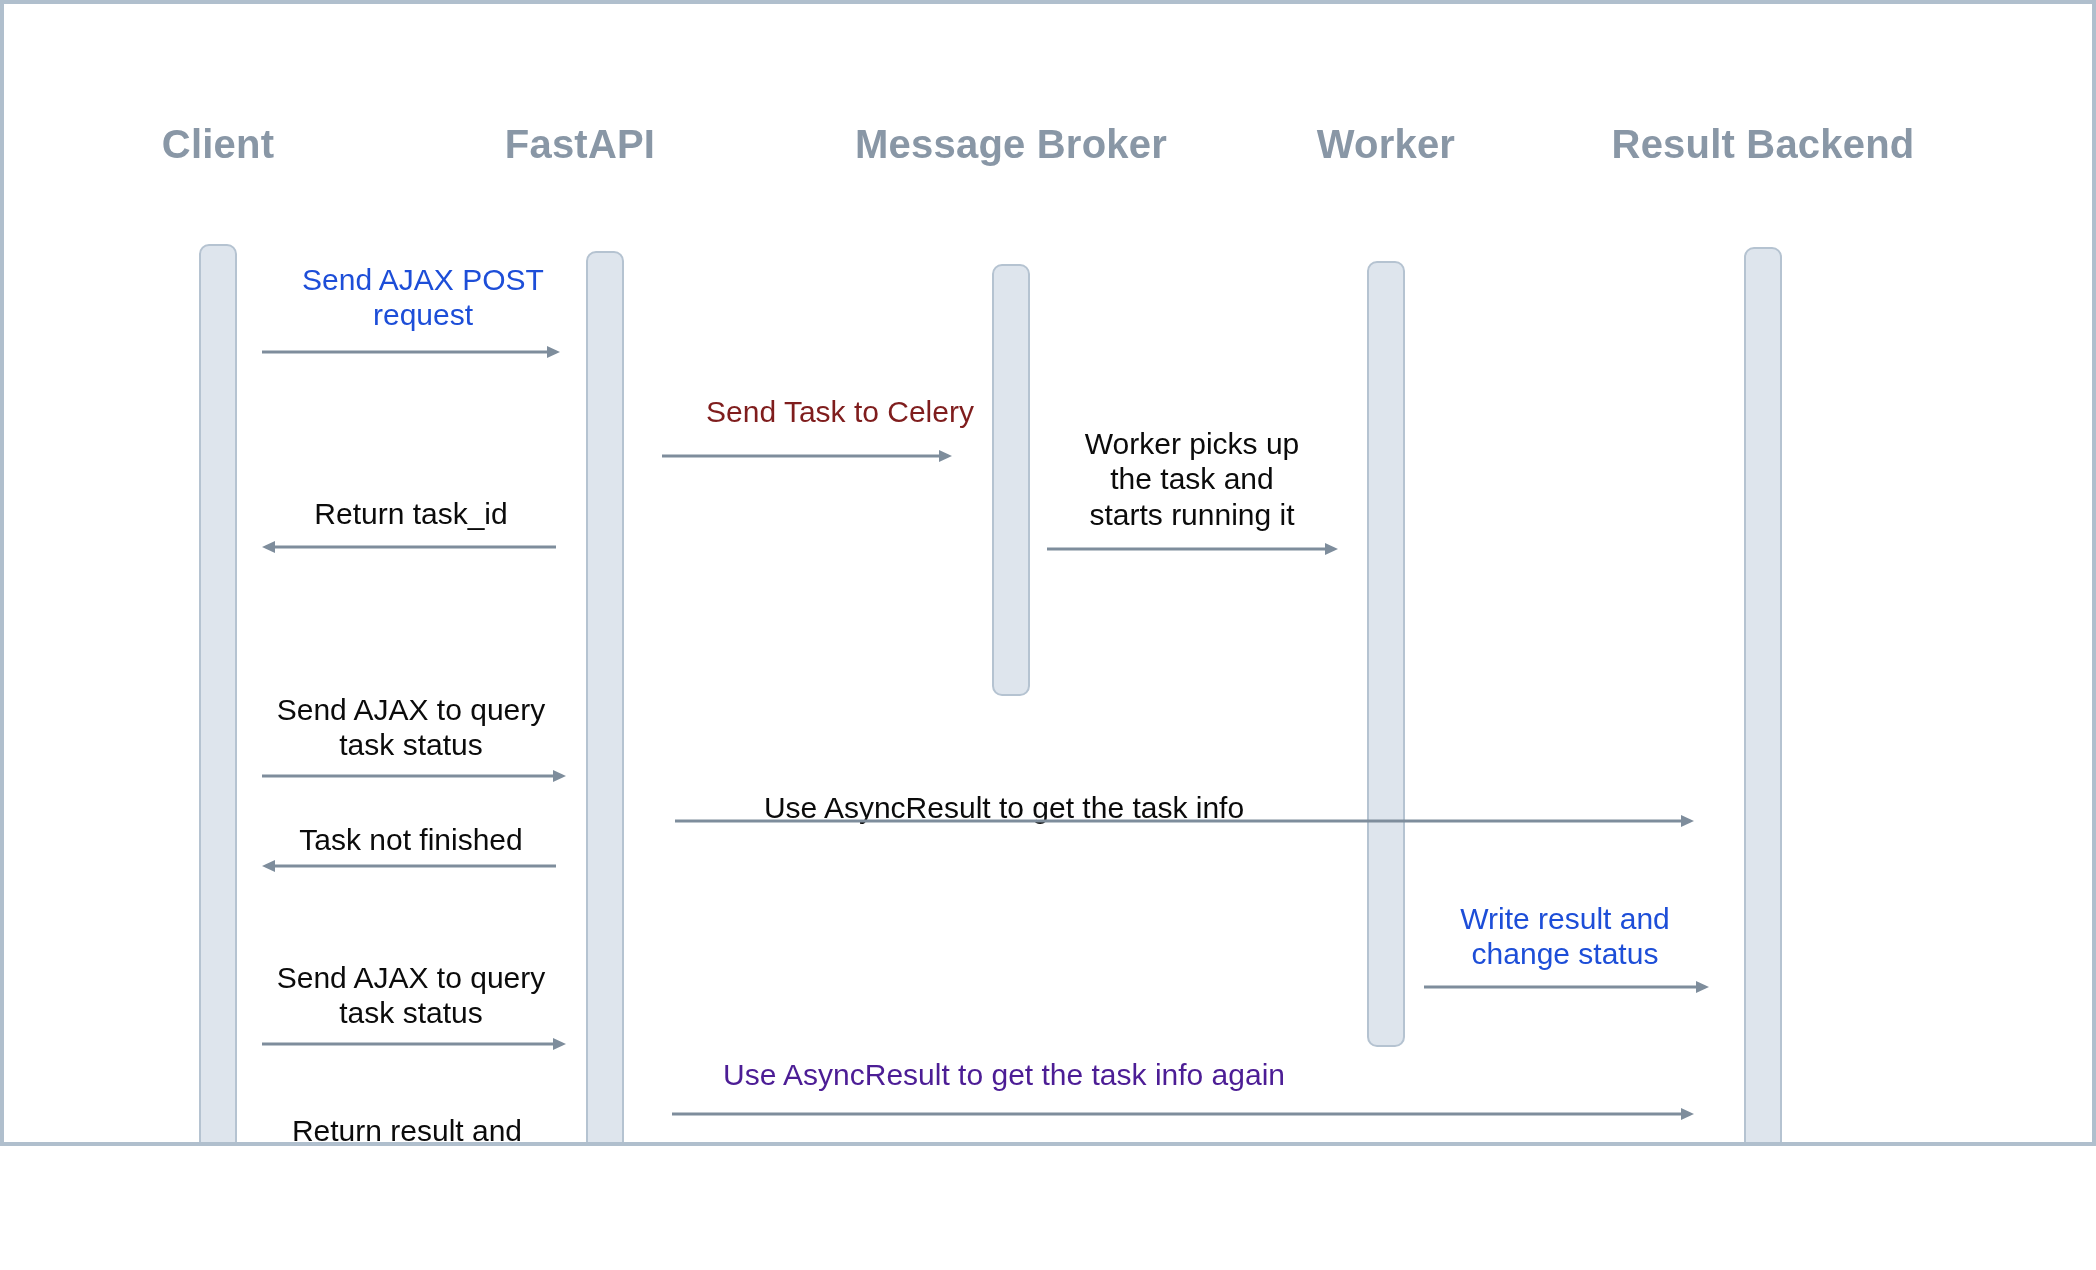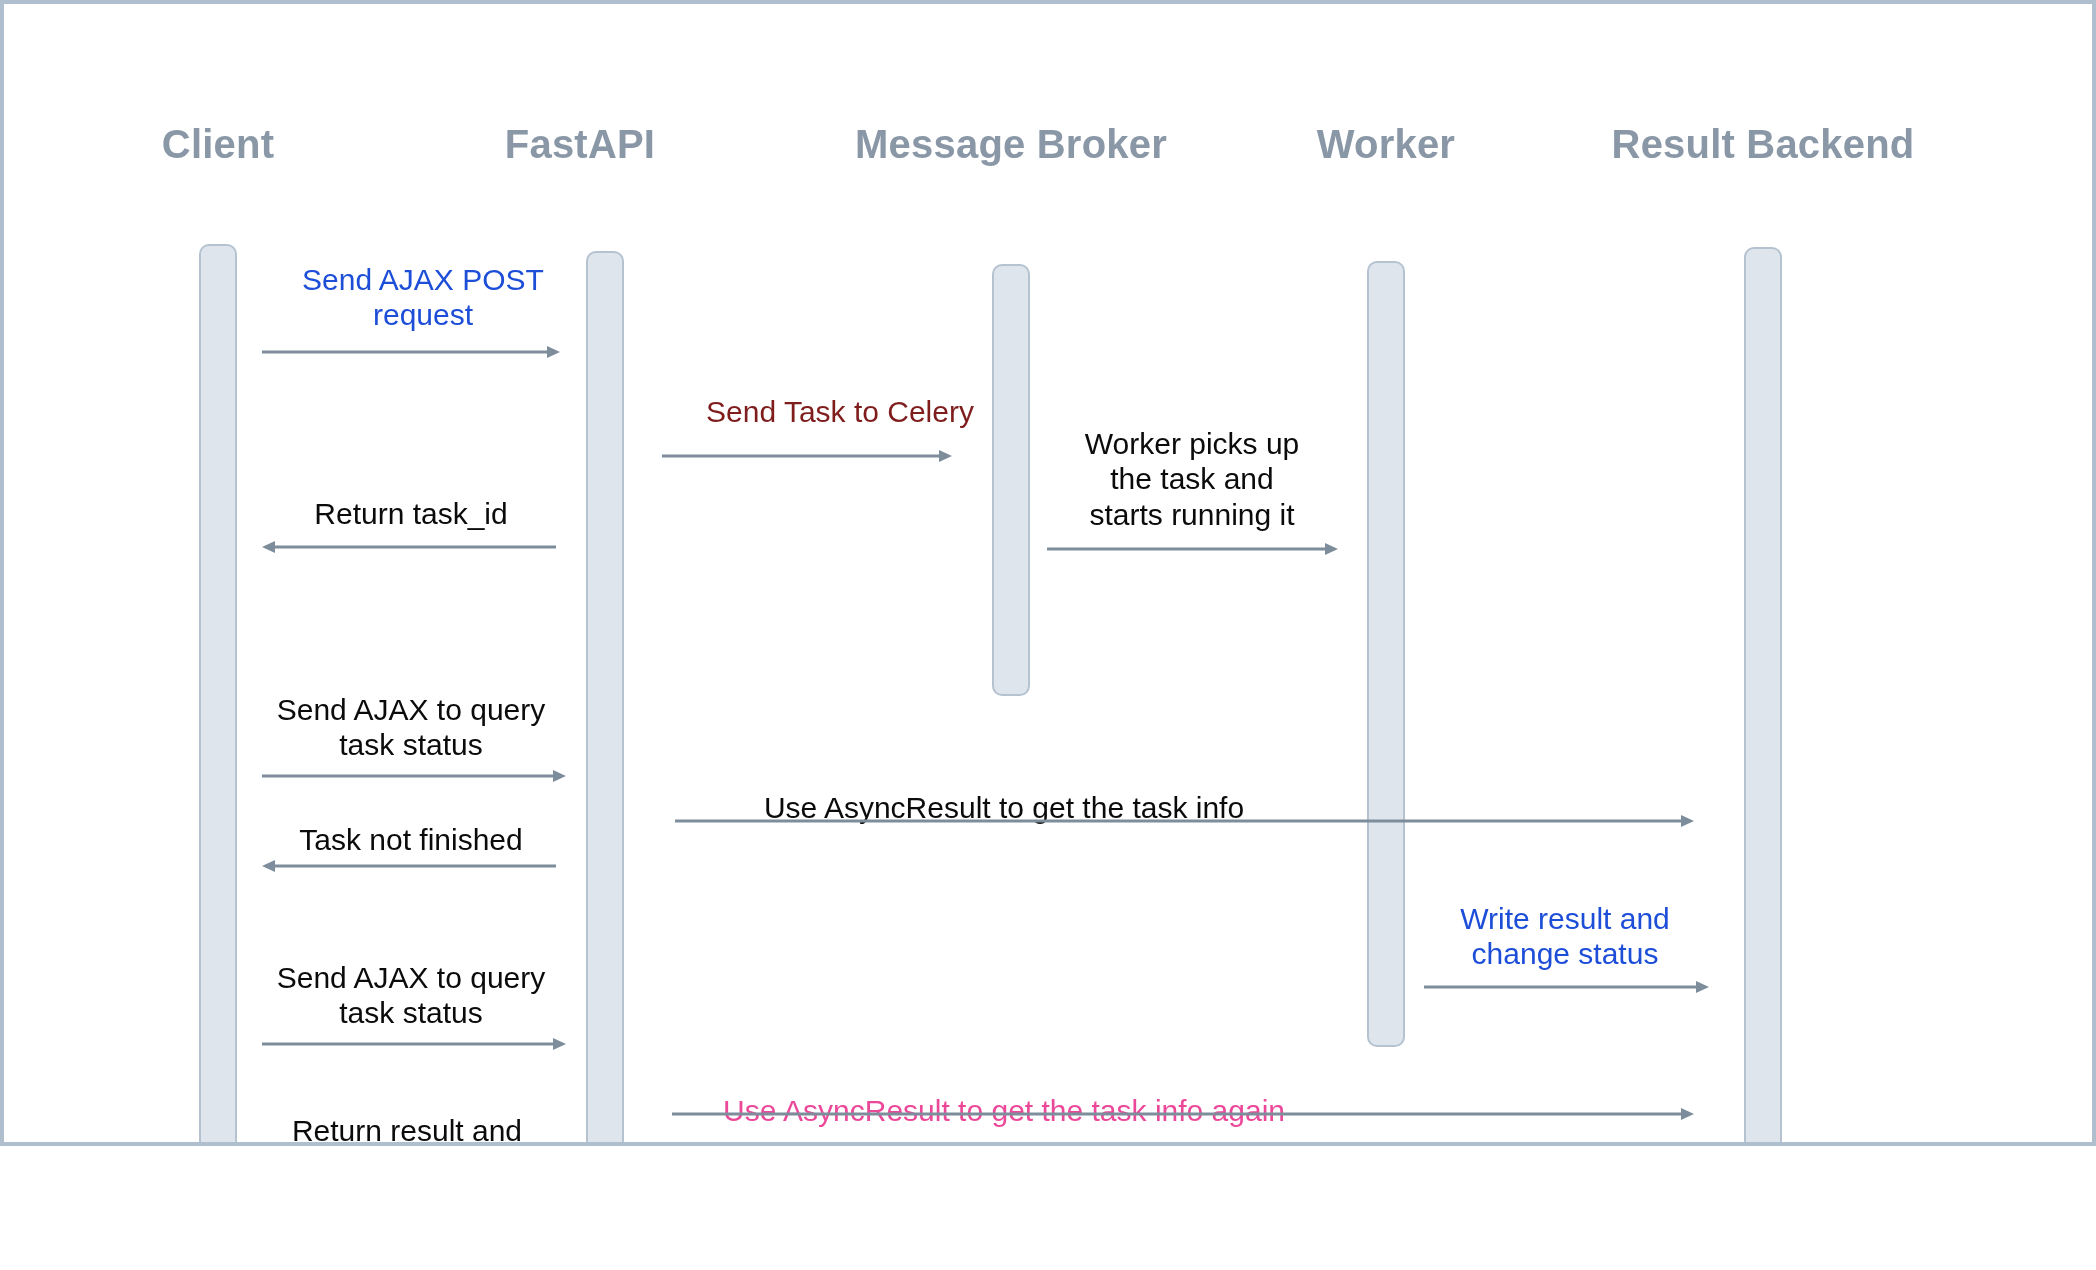--- a/index.html
+++ b/index.html
@@ -113,21 +113,21 @@
       <svg class="arrow-svg" width="285" height="20" style="left: 1420px; top: 973px;">
         <line x1="0" y1="10" x2="276" y2="10" stroke="#7e8d9c" stroke-width="3"></line>
         <path d="M 272 4 L 285 10 L 272 16 Z" fill="#7e8d9c"></path>
       </svg>
       <div class="msg-label" style="left: 407px; top: 956px; color: rgb(11, 11, 11);">Send AJAX to query
 task status</div>
       <svg class="arrow-svg" width="304" height="20" style="left: 258px; top: 1030px;">
         <line x1="0" y1="10" x2="295" y2="10" stroke="#7e8d9c" stroke-width="3"></line>
         <path d="M 291 4 L 304 10 L 291 16 Z" fill="#7e8d9c"></path>
       </svg>
-      <div class="msg-label" style="left: 1000px; top: 1053px; color: #ec4899; margin-top: 36px;">Use AsyncResult to get the task info again</div>
+      <div class="msg-label" style="left: 1000px; top: 1053px; color: #4c1d95;">Use AsyncResult to get the task info again</div>
       <svg class="arrow-svg" width="1022" height="20" style="left: 668px; top: 1100px;">
         <line x1="0" y1="10" x2="1013" y2="10" stroke="#7e8d9c" stroke-width="3"></line>
         <path d="M 1009 4 L 1022 10 L 1009 16 Z" fill="#7e8d9c"></path>
       </svg>
       <div class="msg-label" style="left: 403px; top: 1097px; color: rgb(11, 11, 11); margin-top: 12px;">Return result and
 status back</div>
       <svg class="arrow-svg" width="294" height="20" style="left: 258px; top: 1176px;">
         <line x1="9" y1="10" x2="294" y2="10" stroke="#7e8d9c" stroke-width="3"></line>
         <path d="M 13 4 L 0 10 L 13 16 Z" fill="#7e8d9c"></path>
       </svg>

